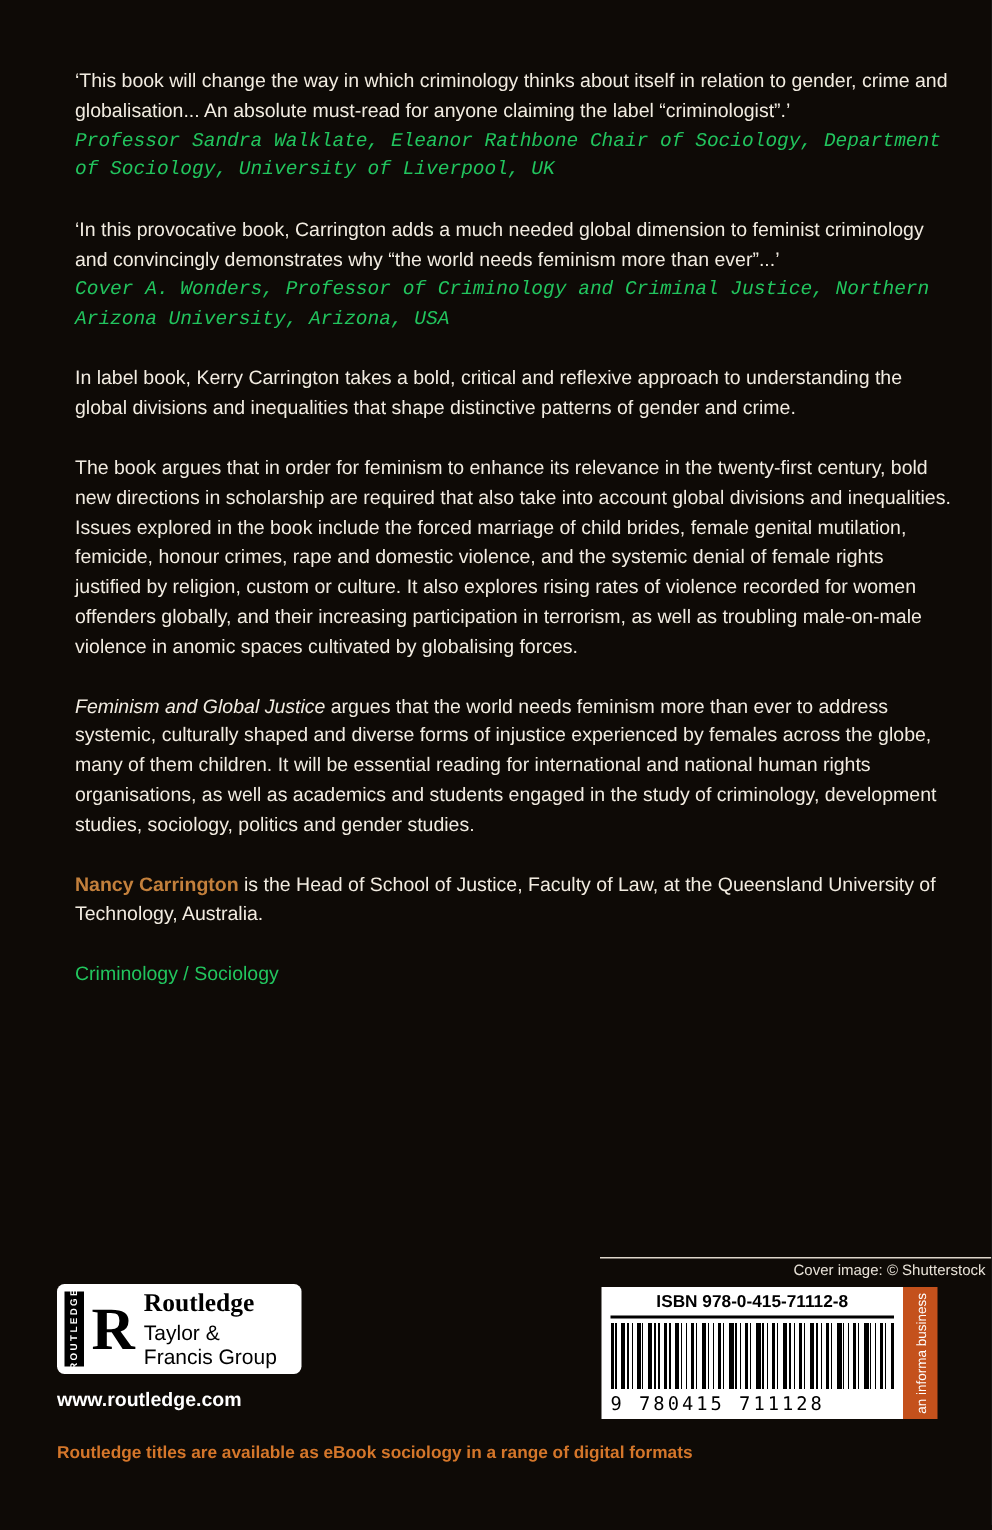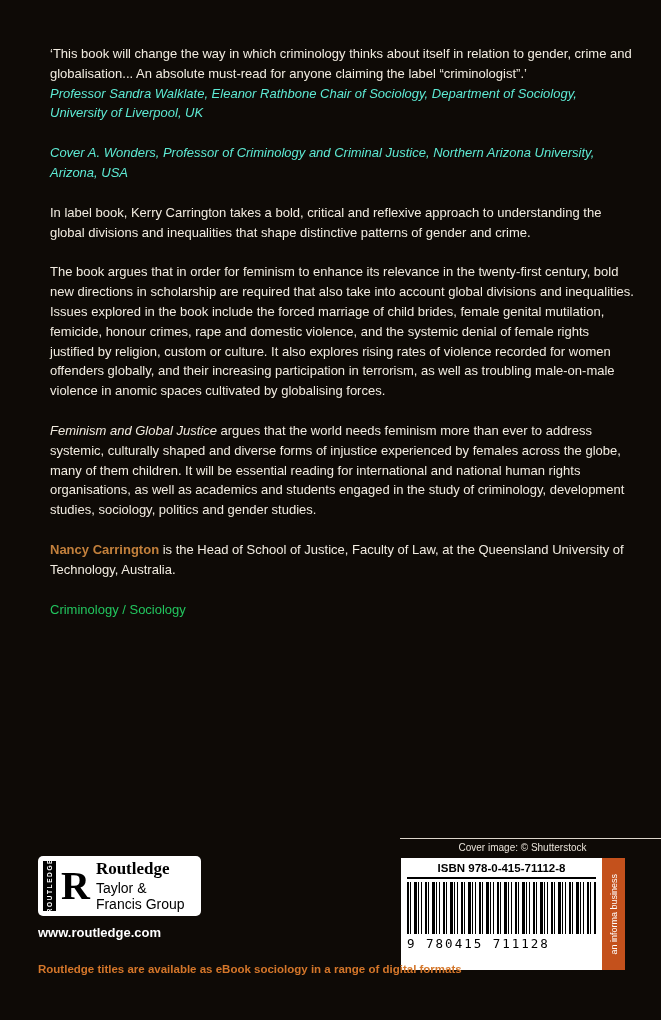--- a/index.html
+++ b/index.html
@@ -18,36 +18,37 @@
     position: absolute;
     top: 44px;
     left: 50px;
     width: 586px;
     font-size: 13px;
     line-height: 19.8px;
   }
   p.quote { margin: 0; }
   p.attribution {
     margin: 0 0 20px 0;
-    color: #5eead4;
+    color: #22c55e;
     font-style: italic;
+    font-family: Liberation Mono, monospace;
   }
   p.body-para { margin: 0 0 20px 0; }
   .italic-title { font-style: italic; }
   .bio-name { color: #c3803c; font-weight: bold; }
   p.category { color: #22c55e; margin-top: 1px; }
 
   .credit {
     position: absolute;
     top: 838px;
     left: 400px;
     right: 0;
     border-top: 1px solid #ddd6cb;
-    padding: 3px 16px 0 0;
-    text-align: center;
+    padding: 3px 4px 0 0;
+    text-align: right;
     font-size: 10px;
     color: #e8e2d8;
   }
 
   .logo-block { position: absolute; left: 38px; top: 856px; width: 180px; }
   .logo-box {
     background: #fff;
     border-radius: 5px;
     width: 163px;
     height: 60px;
@@ -82,21 +83,21 @@
   }
   .logo-names { display: flex; flex-direction: column; justify-content: center; }
   .logo-name { font-family: "Liberation Serif", serif; font-weight: bold; font-size: 17px; line-height: 1.1; }
   .logo-group { font-size: 14px; margin-top: 2px; }
   .website { margin-top: 9px; font-size: 13px; font-weight: bold; color: #fff; }
 
   .barcode-unit {
     position: absolute;
     left: 401px;
     top: 858px;
-    height: 112px;
+    height: 88px;
     display: flex;
   }
   .barcode-box {
     background: #fff;
     color: #000;
     width: 201px;
     padding: 4px 6px 3px 6px;
     display: flex;
     flex-direction: column;
   }
@@ -155,20 +156,23 @@
 
   <div class="content">
 
     <p class="quote">
       <span>‘This book will change the way in which criminology thinks about itself in relation to gender, crime and globalisation... An absolute must-read for anyone claiming the label “criminologist”.’</span>
     </p>
     <p class="attribution">
       <span>Professor Sandra Walklate, Eleanor Rathbone Chair of Sociology, Department of Sociology, University of Liverpool, UK</span>
     </p>
 
+    <p class="quote">
+      <span>‘In this provocative book, Carrington adds a much needed global dimension to feminist criminology and convincingly demonstrates why “the world needs feminism more than ever”...’</span>
+    </p>
     <p class="attribution">
       <span>Cover A. Wonders, Professor of Criminology and Criminal Justice, Northern Arizona University, Arizona, USA</span>
     </p>
 
     <p class="body-para">In label book, Kerry Carrington takes a bold, critical and reflexive approach to understanding the global divisions and inequalities that shape distinctive patterns of gender and crime.</p>
 
     <p class="body-para">The book argues that in order for feminism to enhance its relevance in the twenty-first century, bold new directions in scholarship are required that also take into account global divisions and inequalities. Issues explored in the book include the forced marriage of child brides, female genital mutilation, femicide, honour crimes, rape and domestic violence, and the systemic denial of female rights justified by religion, custom or culture. It also explores rising rates of violence recorded for women offenders globally, and their increasing participation in terrorism, as well as troubling male-on-male violence in anomic spaces cultivated by globalising forces.</p>
 
     <p class="body-para"><span class="italic-title">Feminism and Global Justice</span><span> argues that the world needs feminism more than ever to address systemic, culturally shaped and diverse forms of injustice experienced by females across the globe, many of them children. It will be essential reading for international and national human rights organisations, as well as academics and students engaged in the study of criminology, development studies, sociology, politics and gender studies.</span></p>
 

